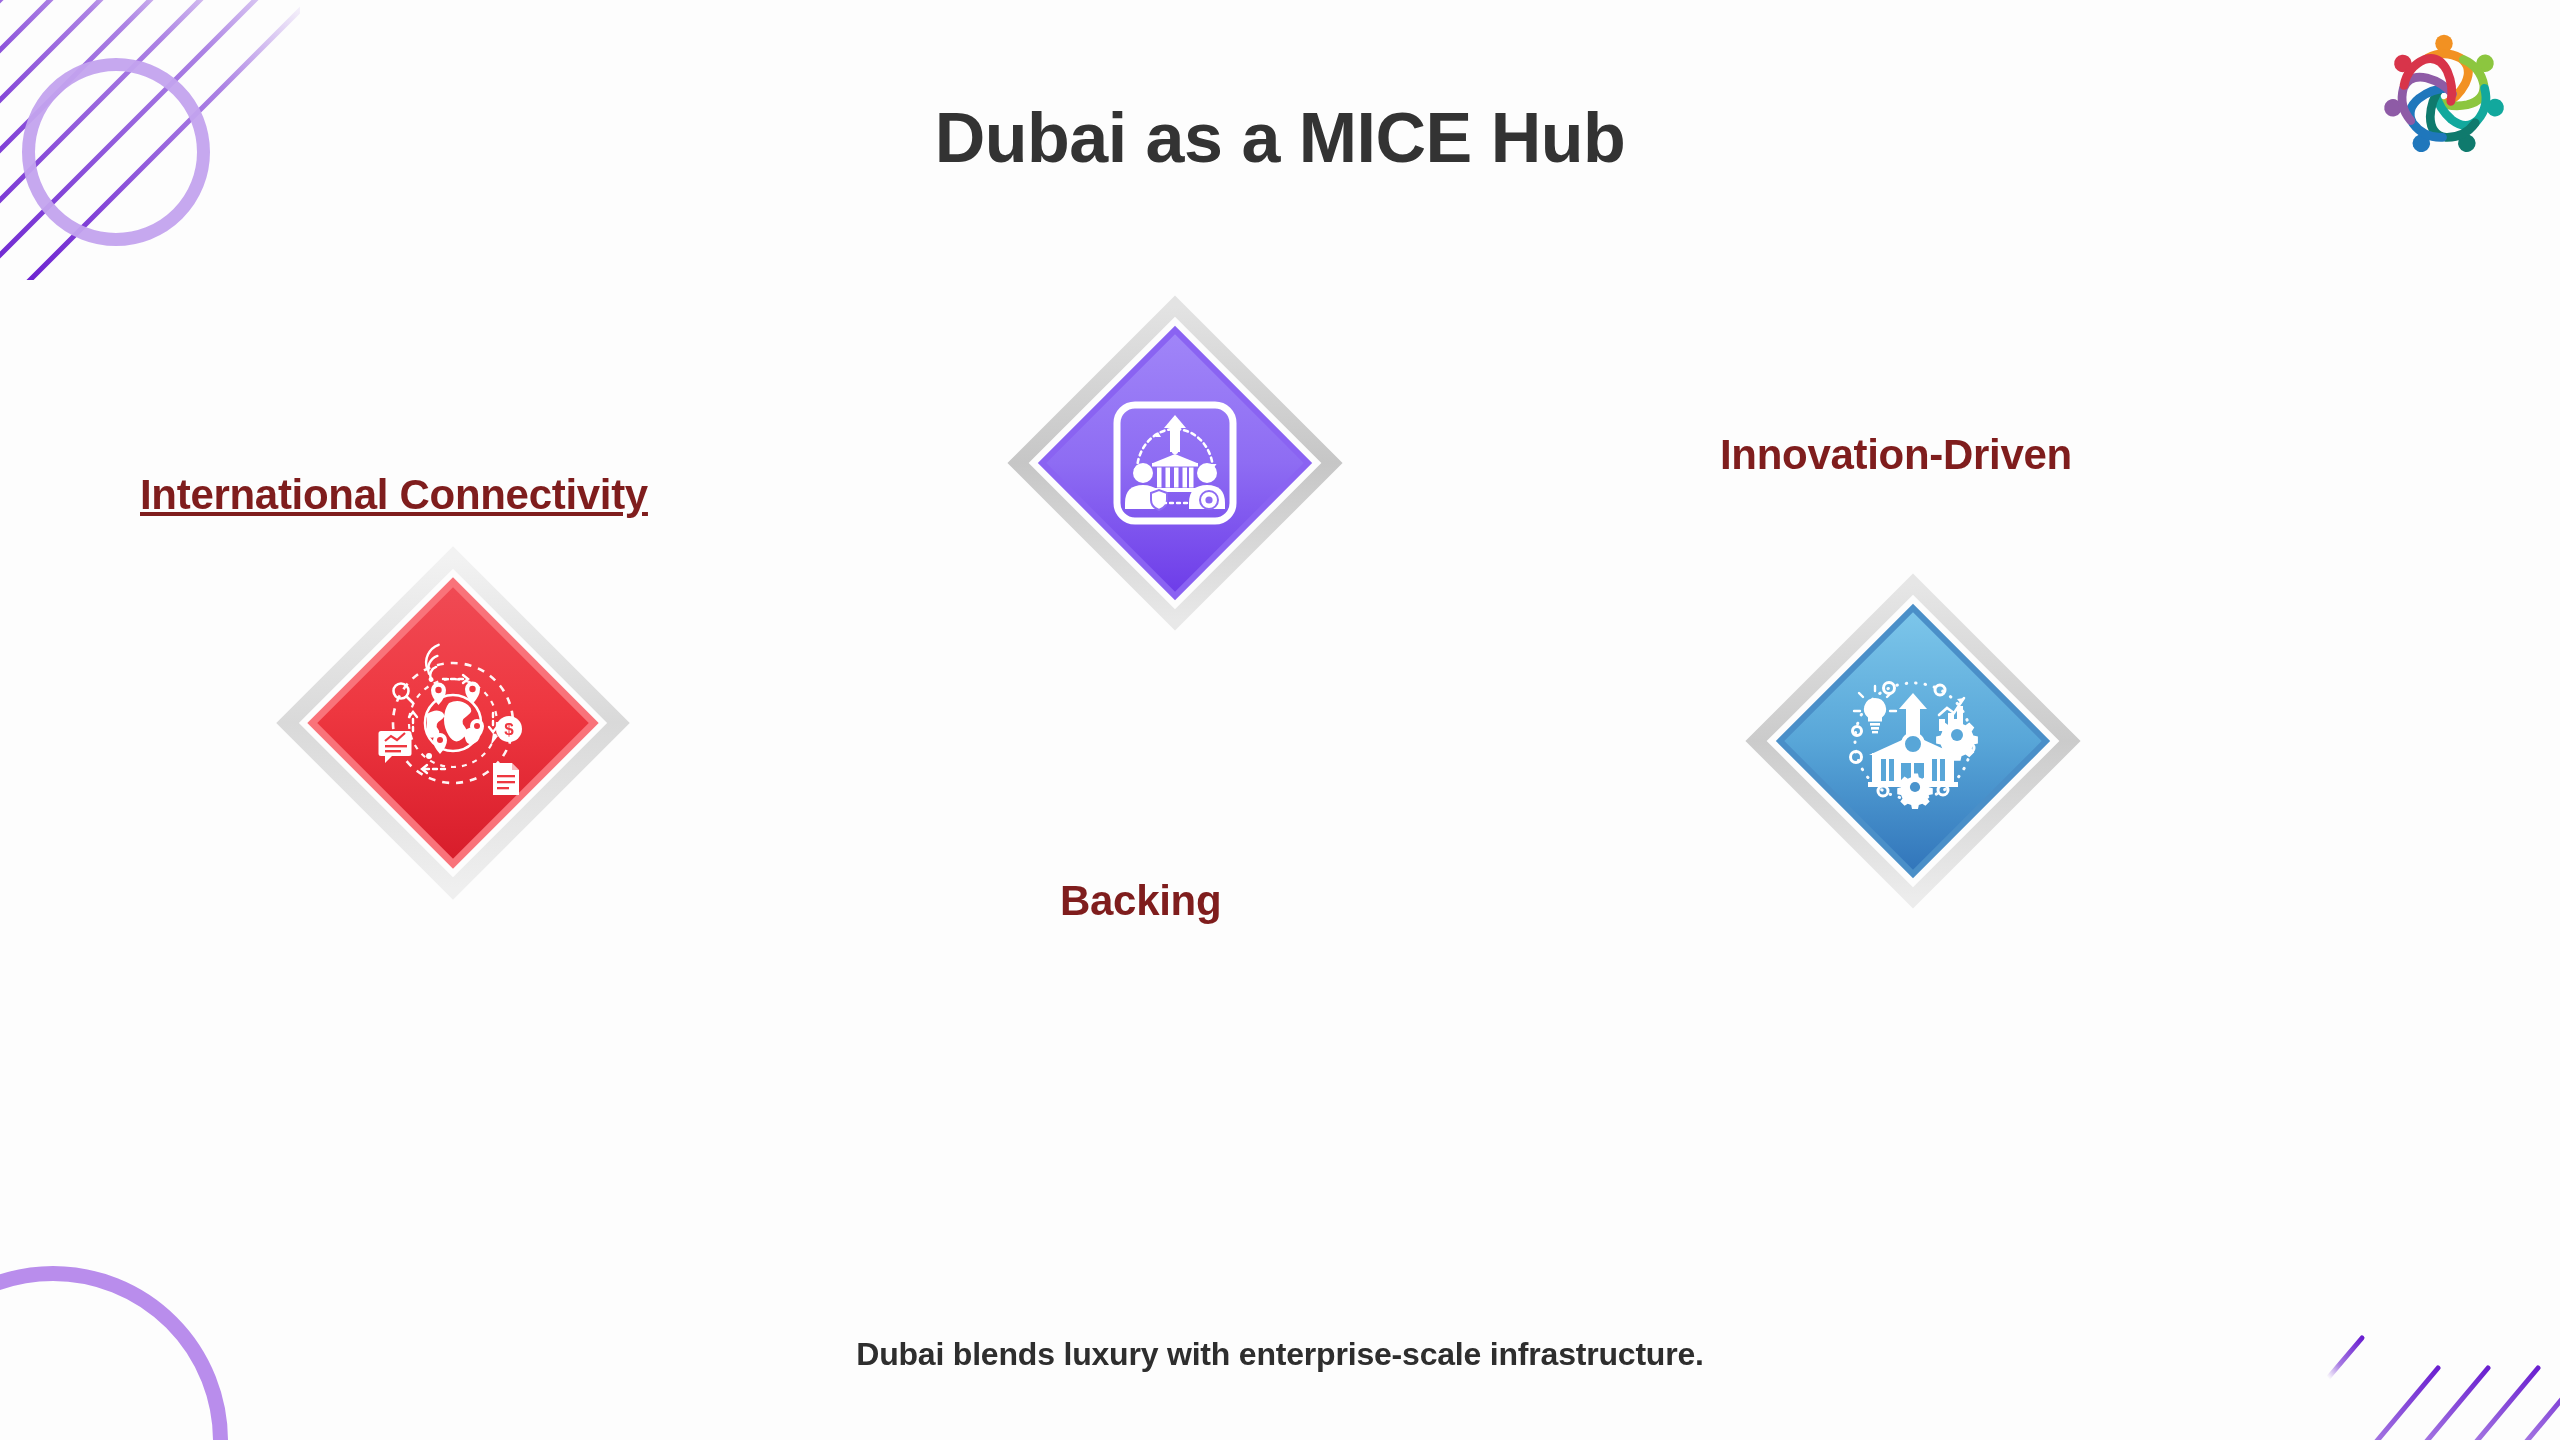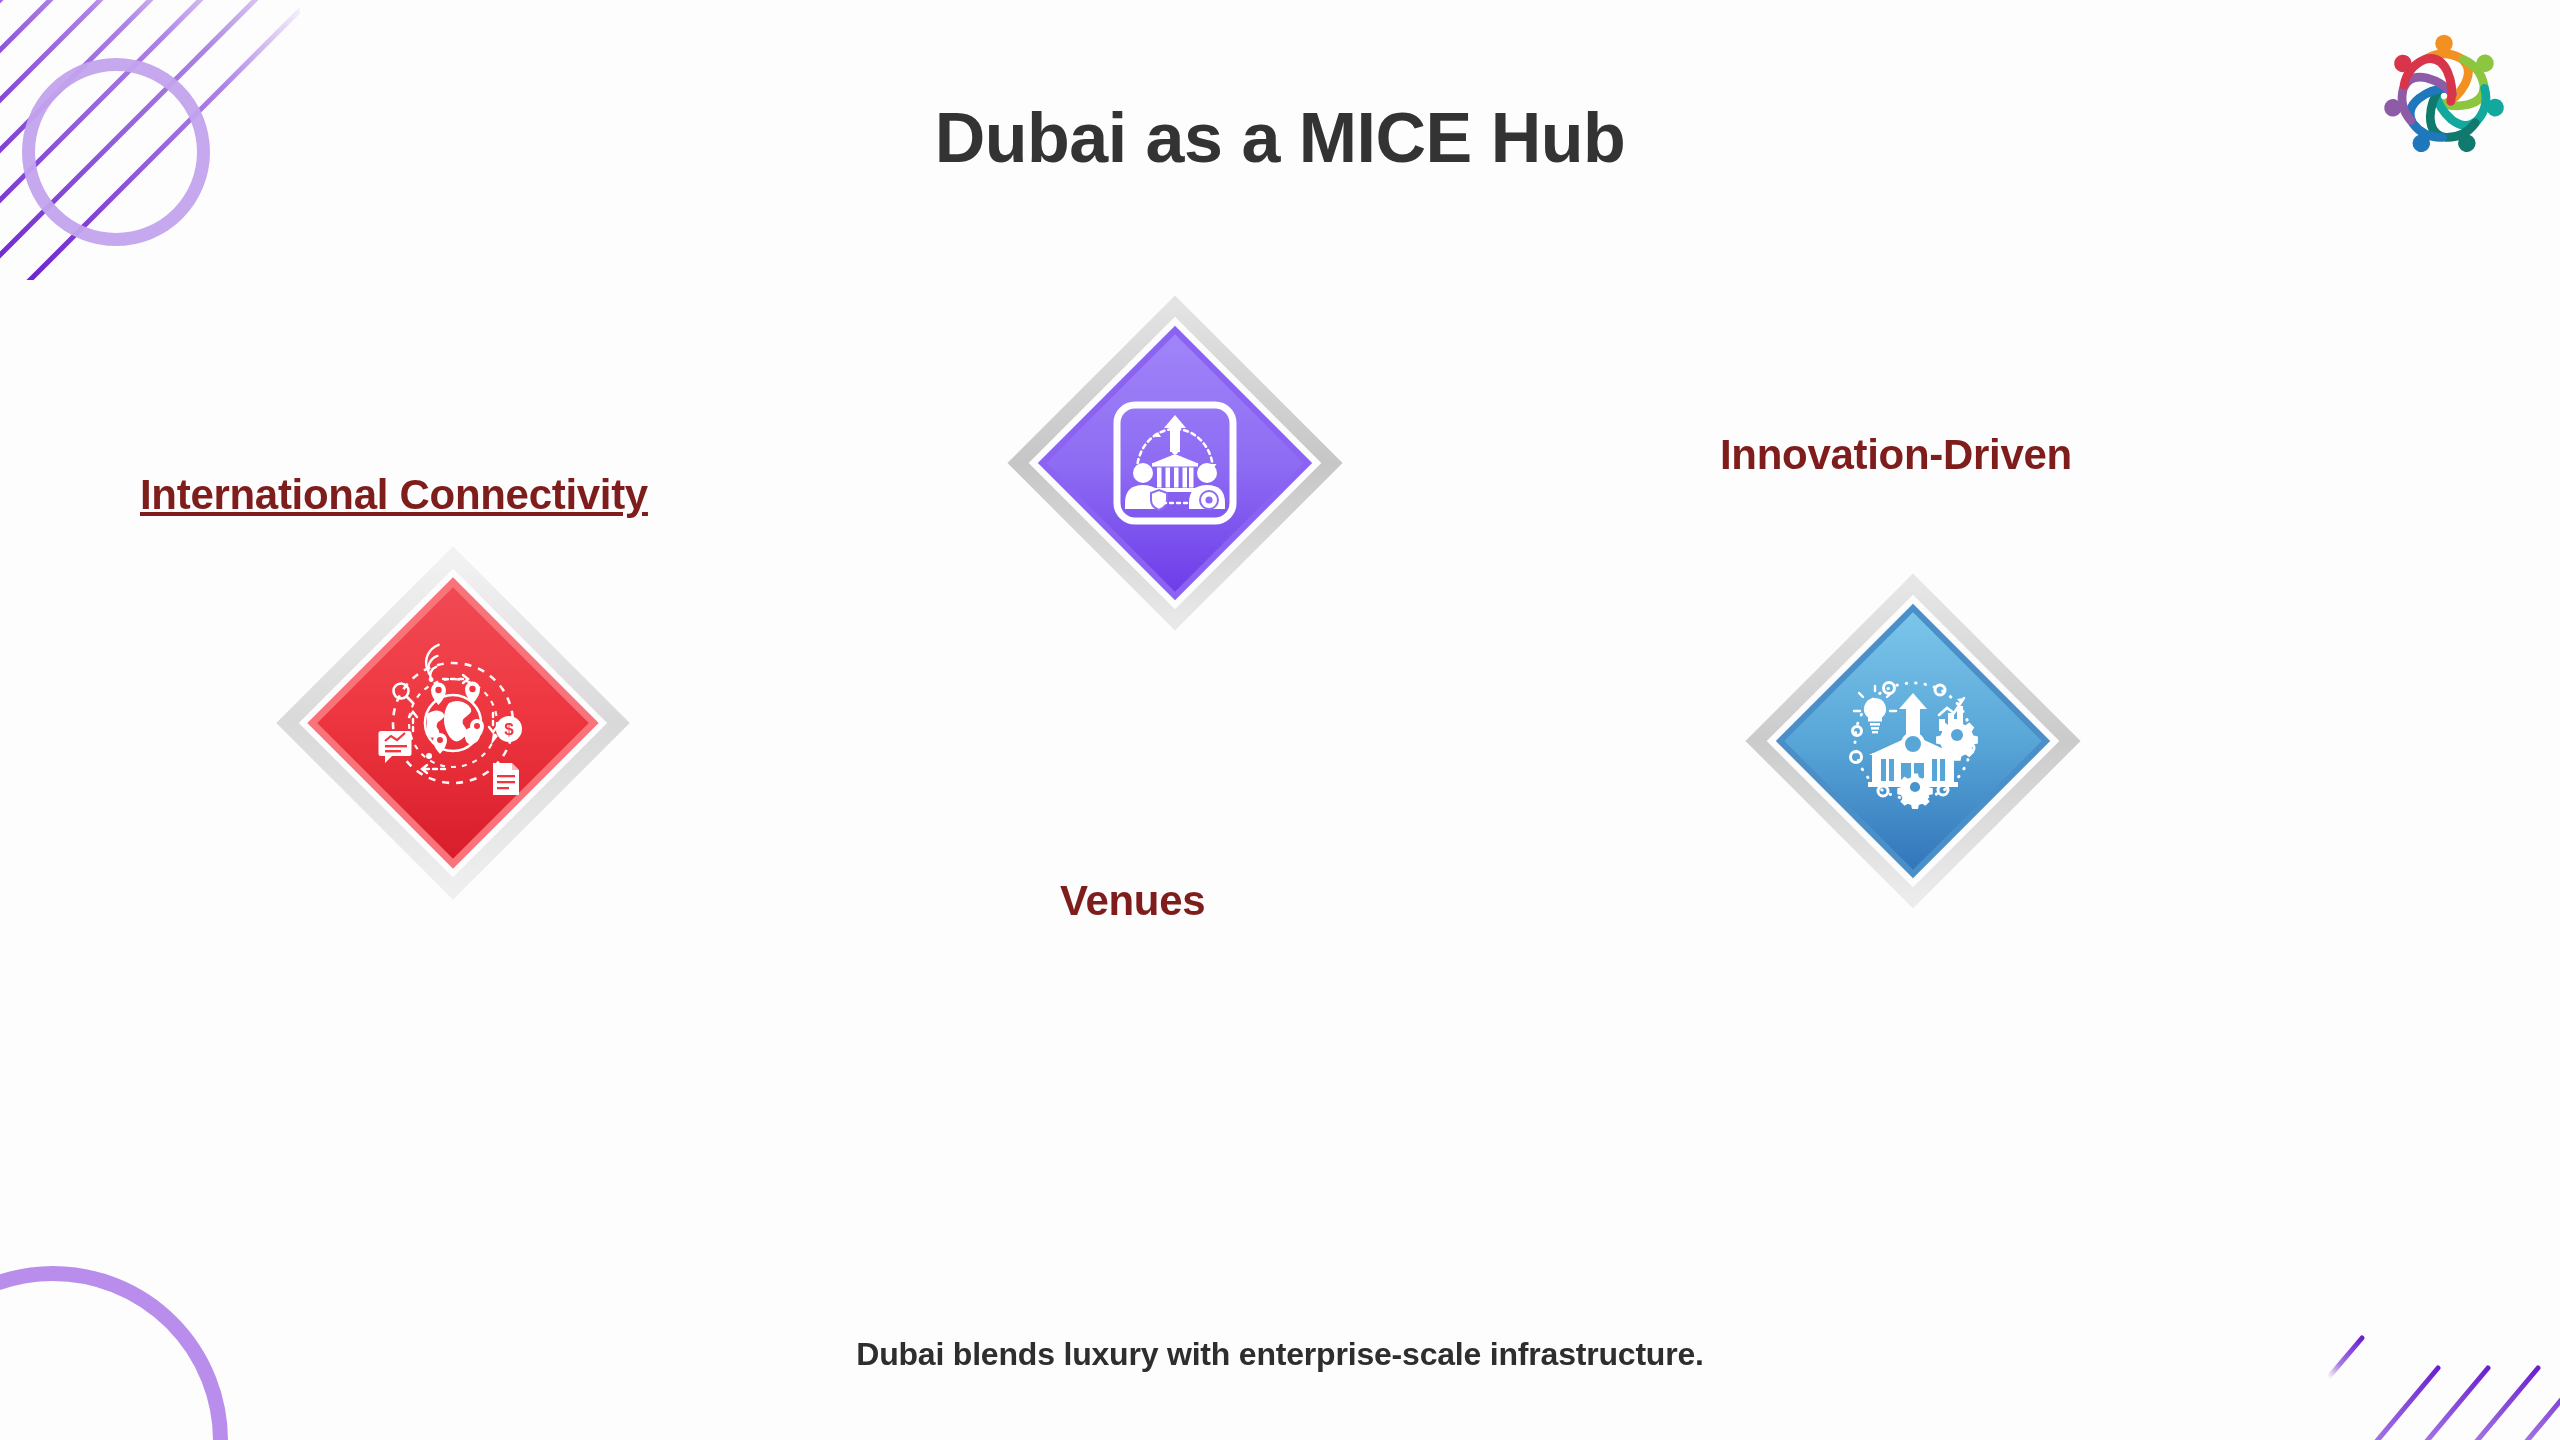--- a/index.html
+++ b/index.html
@@ -266,21 +266,21 @@
         </g>
         <circle cx="-24" cy="33" r="3" stroke="none"></circle>
       </g>
     </svg>
   </div>
 </div>
 
 <div class="pillar" id="pillar-government">
 
   <div class="pillar-label">
-    <div>Venues</div>
+    <div>Backing</div>
   </div>
 
   <div class="diamond-wrap">
     <svg width="310" height="310" viewBox="0 0 310 310">
       <defs>
         <linearGradient id="purpFill" x1="0" y1="0" x2="1" y2="1">
           <stop offset="0%" stop-color="#a085f8"></stop>
           <stop offset="50%" stop-color="#8e6cf3"></stop>
           <stop offset="100%" stop-color="#6e3de9"></stop>
         </linearGradient>

